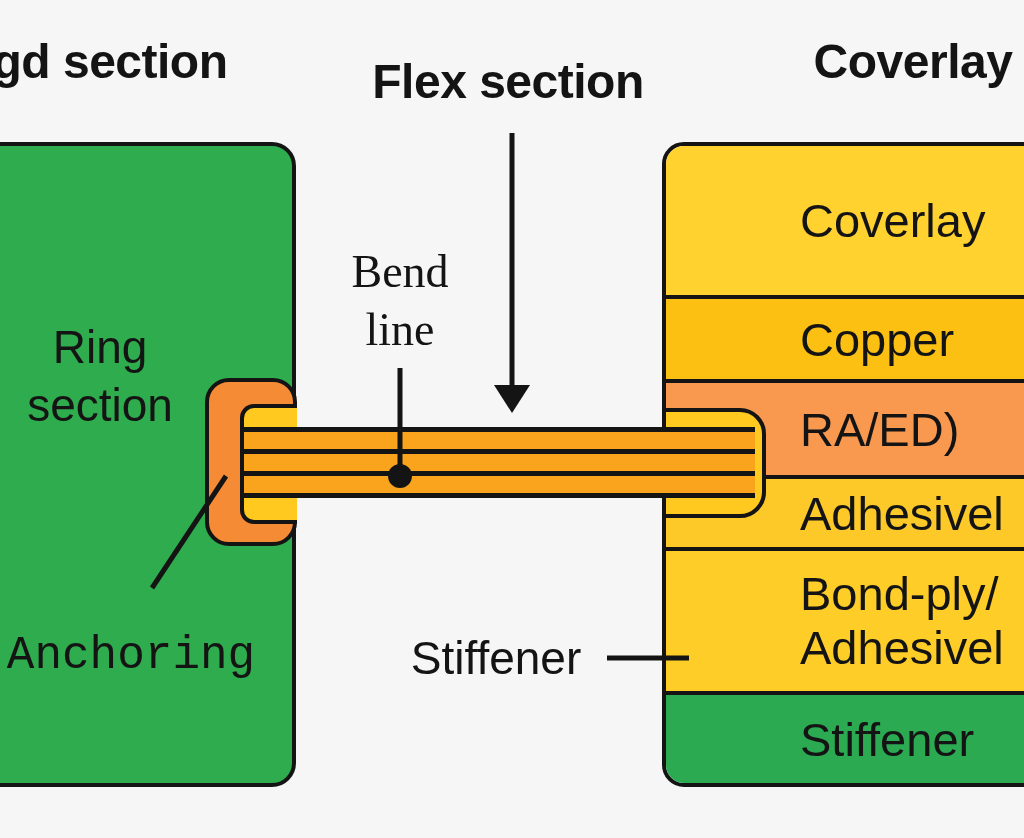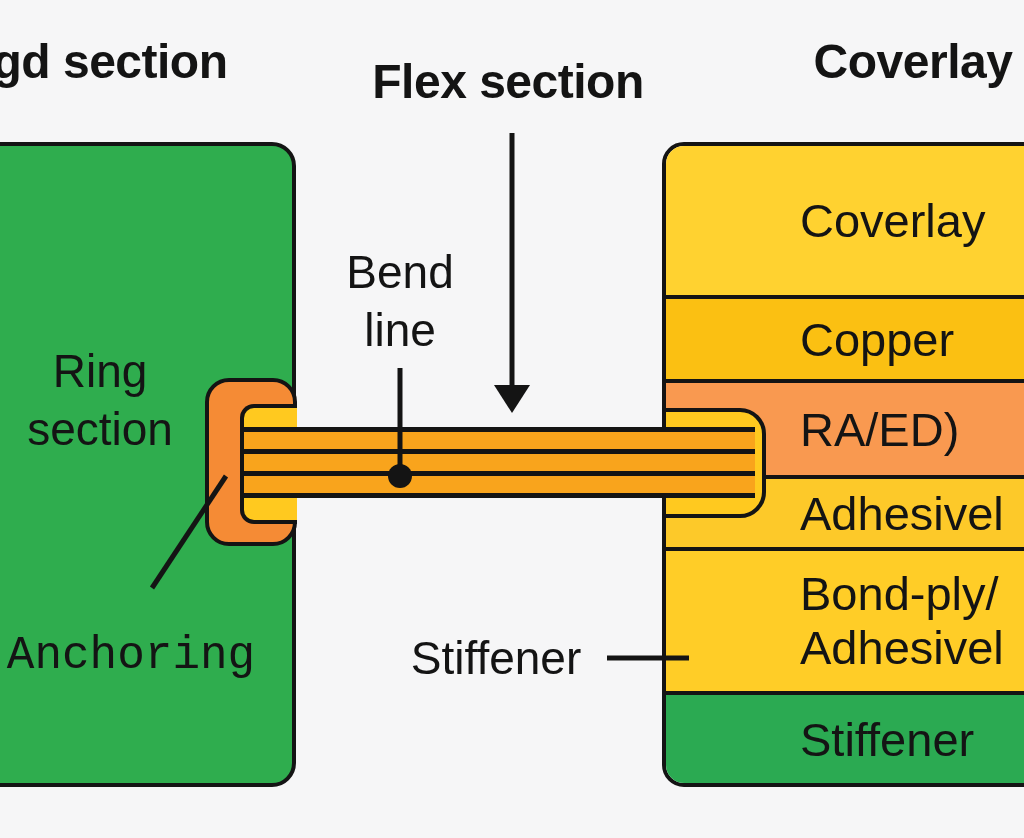--- a/index.html
+++ b/index.html
@@ -114,27 +114,27 @@
   <line x1="400" y1="368" x2="400" y2="472" stroke="#141414" stroke-width="5"></line>
   <circle cx="400" cy="476" r="12" fill="#141414"></circle>
   <line x1="152" y1="588" x2="226" y2="476" stroke="#141414" stroke-width="5"></line>
   <line x1="607" y1="658" x2="689" y2="658" stroke="#141414" stroke-width="5"></line>
 </svg>
 
 <div class="txt hdr texts" style="left:110px; top:61px;">gd section</div>
 <div class="txt hdr texts" style="left:508px; top:61px;margin-top:20px;">Flex section</div>
 <div class="txt hdr texts" style="left:913px; top:61px;">Coverlay</div>
 
-<div class="txt lbl texts" style="left:100px; top:376px;margin-top:24px;">
+<div class="txt lbl texts" style="left:100px; top:376px;">
   <div>Ring</div>
   <div>section</div>
 </div>
 
 <div class="txt lbl texts" style="left:131px; top:656px;font-family:Liberation Mono, monospace;">
   <div>Anchoring</div>
 </div>
 
-<div class="txt lbl texts" style="left:400px; top:301px;">
+<div class="txt lbl texts" style="left:400px; top:301px;font-family:Liberation Serif, serif;">
   <div>Bend</div>
   <div>line</div>
 </div>
 
 <div class="txt lbl texts" style="left:496px; top:658px;">Stiffener</div>
 
 </body></html>

